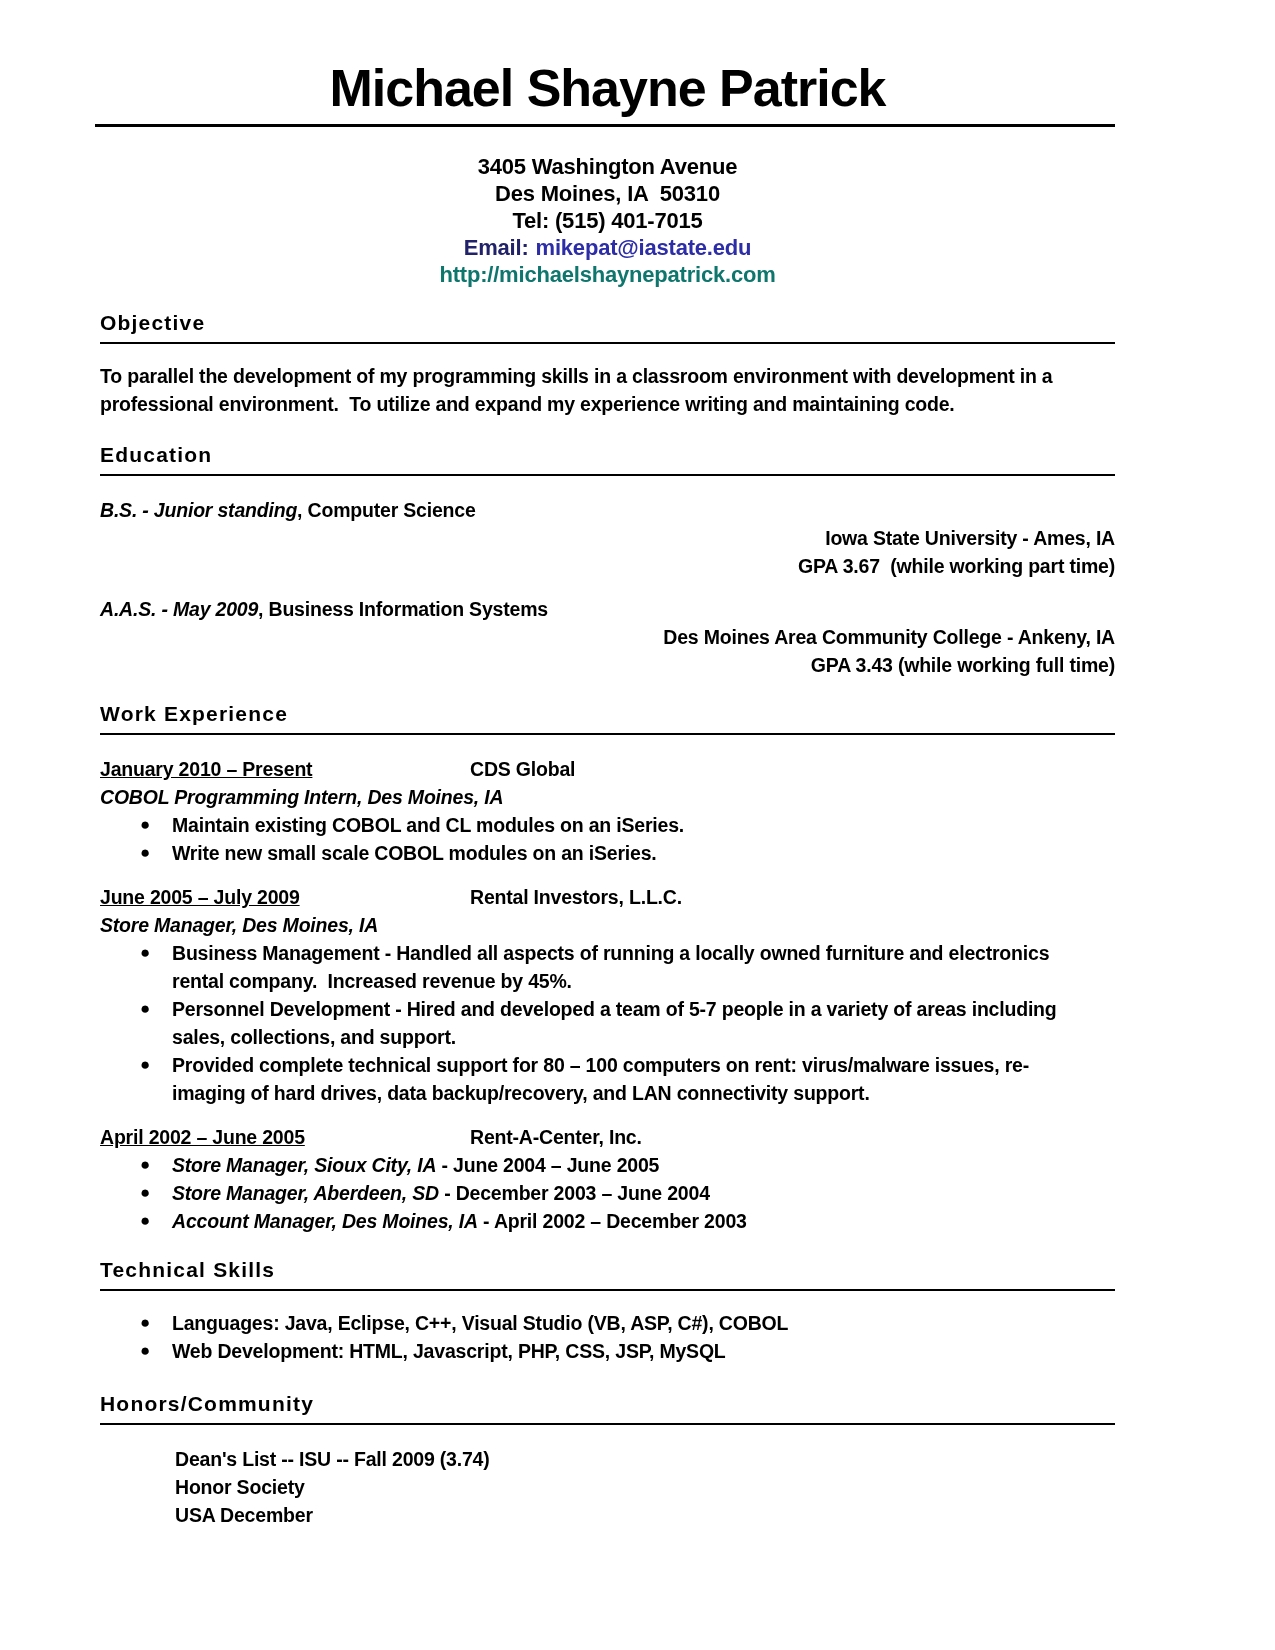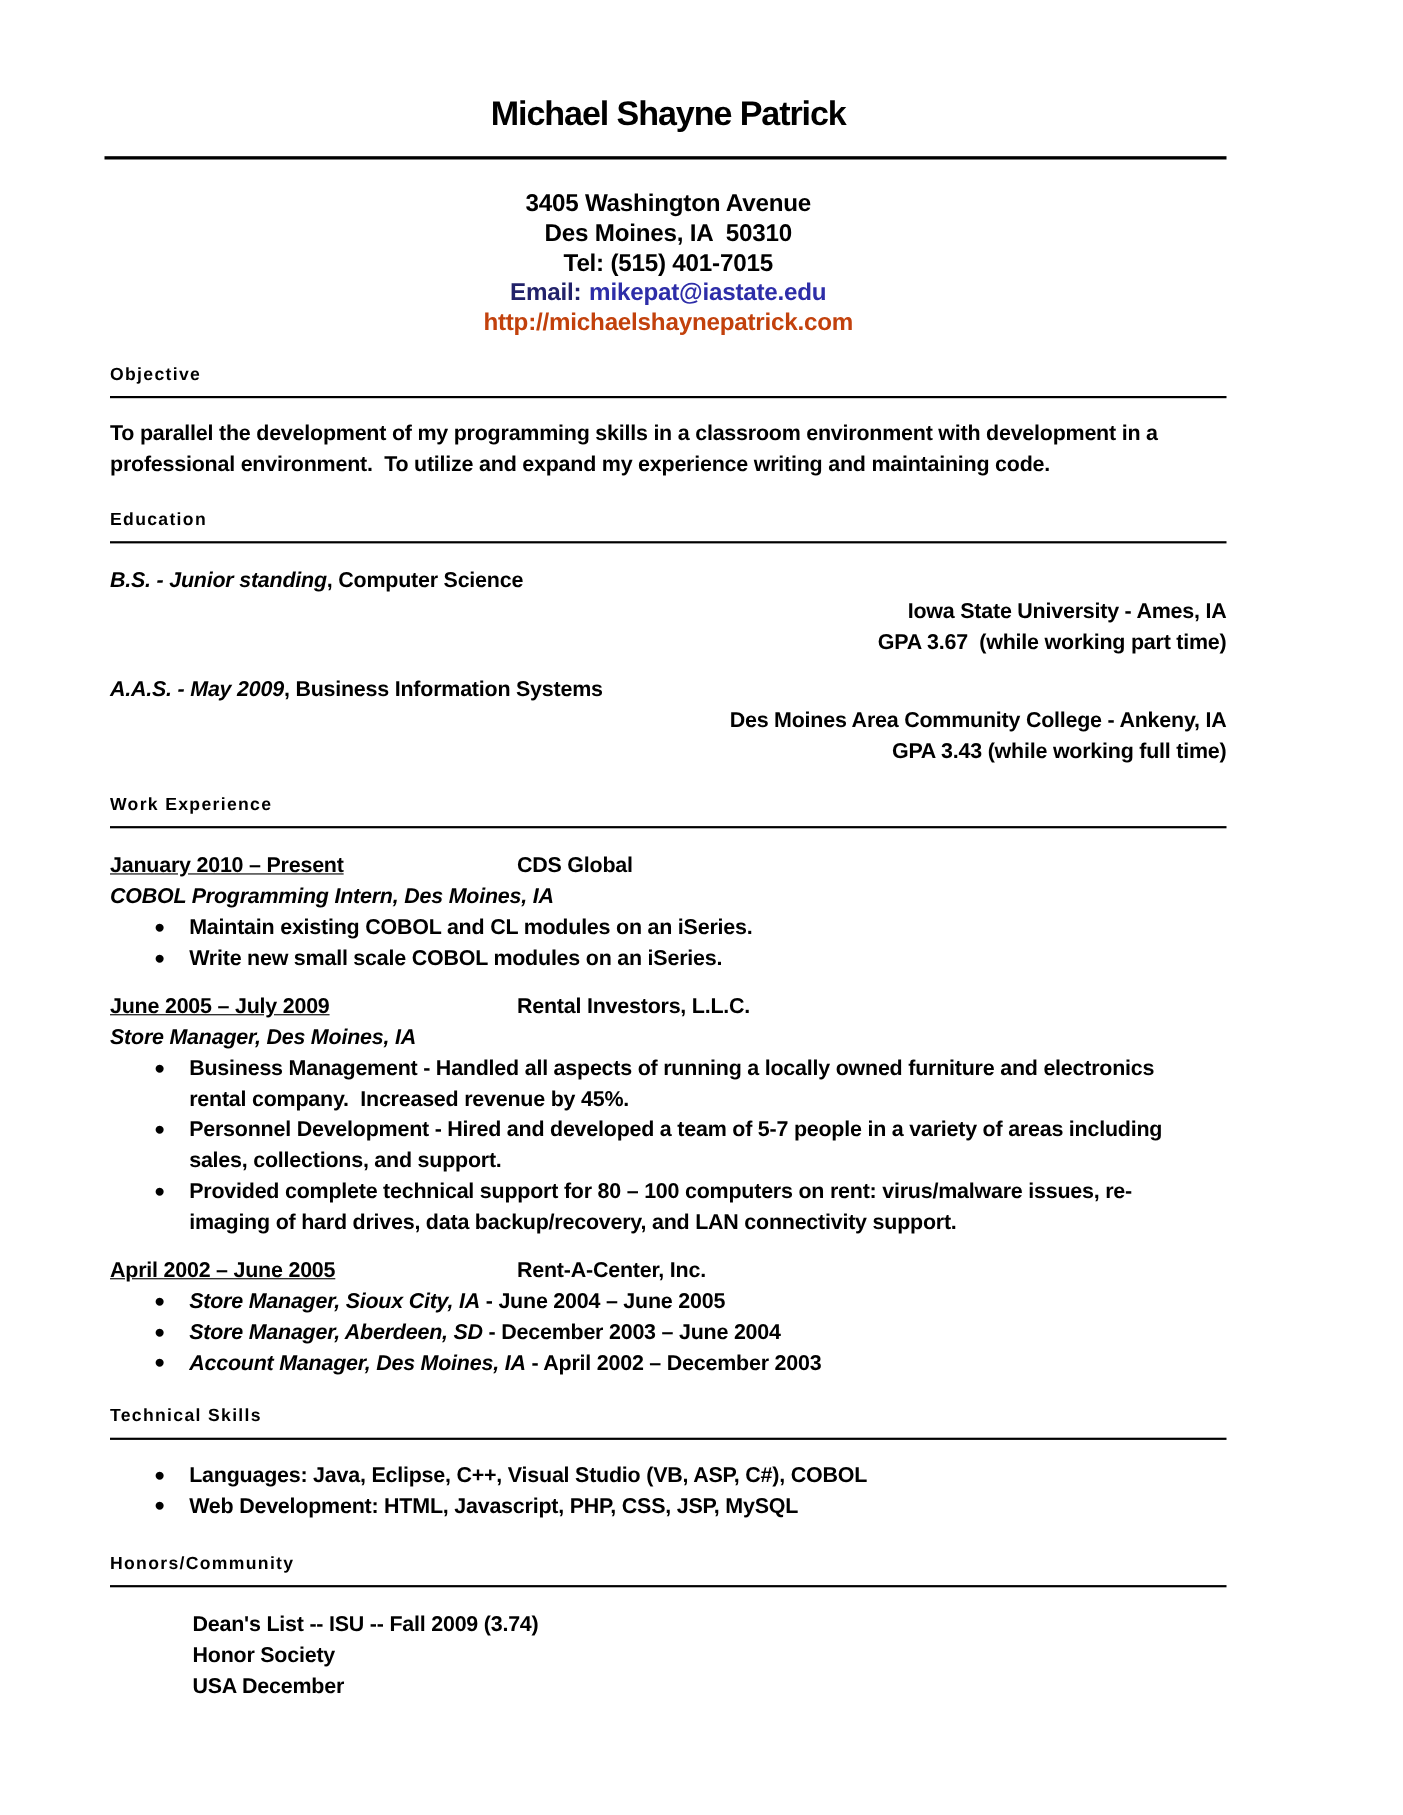--- a/index.html
+++ b/index.html
@@ -19,56 +19,56 @@
     box-sizing: border-box;
     width: 1275px;
     height: 1650px;
     padding: 66px 160px 0 100px;
     overflow: hidden;
   }
   [data-bind] { white-space: pre-wrap; }
 
   
   .name {
-    font-size: 31px;
+    font-size: 52px;
     line-height: 44px;
     letter-spacing: -1px;
     text-align: center;
-    margin: 16px;
+    margin: 0;
   }
   .name-rule {
     border: none;
     border-top: 3px solid #000;
     margin: 14px 0 0 -5px;
     width: 1020px;
   }
   .contact {
     margin-top: 26px;
     text-align: center;
     font-size: 22px;
     line-height: 27px;
     letter-spacing: -0.2px;
   }
   .contact .line { display: block; }
   a.doc-link { text-decoration: none; }
   .email-label { color: #22226a; margin-right: 7px; }
   .email-link { color: #2d2da8; }
-  .website-link { color: #c2410c; }
+  .website-link { color: #0f766e; }
 
   
   .section { margin-top: 22px; }
   .section.edu { margin-top: 24px; }
   .section.honors { margin-top: 26px; }
   .sec-head {
     border-bottom: 2.5px solid #000;
     padding-bottom: 6px;
   }
   .sec-head h2 {
     margin: 0;
-    font-size: 16px;
+    font-size: 21px;
     line-height: 26px;
     letter-spacing: 1.2px;
   }
   .sec-body {
     margin-top: 18px;
     font-size: 19.5px;
     line-height: 28px;
     letter-spacing: -0.2px;
   }
   .section.edu .sec-body, .section.work .sec-body, .section.honors .sec-body { margin-top: 20px; }

